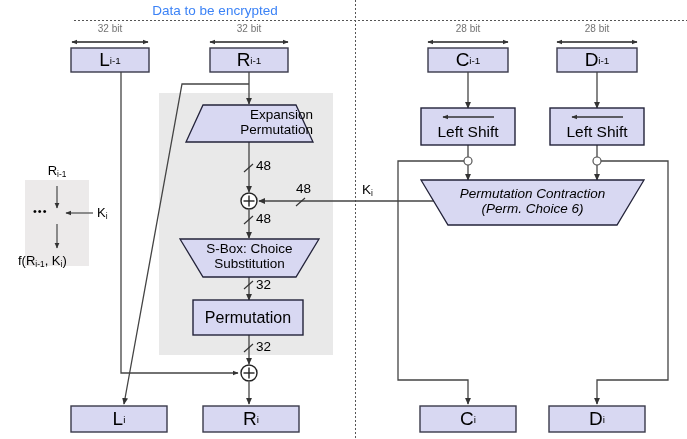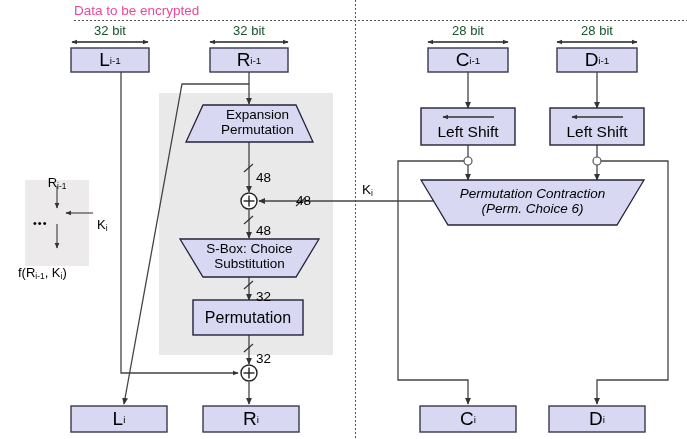--- a/index.html
+++ b/index.html
@@ -17,45 +17,44 @@
   }
   #svgroot{
     position:absolute;
     left:0; top:0;
     width:687px;
     height:439px;
   }
   .hdr{
     position:absolute;
     font-size:13.5px;
-    color:#ec4899;
-    white-space:nowrap;
-    text-align:left;
+    color:#3b82f6;
+    white-space:nowrap;
+    text-align:center;
   }
   .boxlabel{
     position:absolute;
     display:flex;
     align-items:center;
     justify-content:center;
     white-space:nowrap;
     color:#000;
     pointer-events:none;
   }
   .bitlabel{
     position:absolute;
     font-size:13.5px;
     color:#000;
     text-align:center;
     white-space:nowrap;
-    margin-top:12px;
   }
   .widthlabel{
     position:absolute;
-    font-size:13px;
-    color:#14532d;
+    font-size:10px;
+    color:#737373;
     white-space:nowrap;
   }
   .sub{font-size:0.62em;vertical-align:-0.28em;}
   .bigvar{font-size:19px;}
   .legvar{font-size:13px;}
   .trapLabel{
     position:absolute;
     text-align:center;
     font-size:13.5px;
     line-height:15px;
@@ -222,21 +221,21 @@
   </div>
   <div class="boxlabel" style="left:420px; top:406px; width:96px; height:26px;">
     <span class="bigvar">C</span>
       <span class="sub">i</span>
   </div>
   <div class="boxlabel" style="left:549px; top:406px; width:96px; height:26px;">
     <span class="bigvar">D</span>
       <span class="sub">i</span>
   </div>
 
-  <div class="trapLabel" style="left:194px; top:107px; width:127px;">
+  <div class="trapLabel" style="left:186px; top:107px; width:127px;text-align:right;">
     <div>Expansion</div>
     <div>Permutation</div>
   </div>
 
   <div class="trapLabel" style="left:180px; top:241px; width:139px;">
     <div>S-Box: Choice</div>
     <div>Substitution</div>
   </div>
 
   <div class="boxlabel" style="left:193px; top:300px; width:110px; height:35px;">

